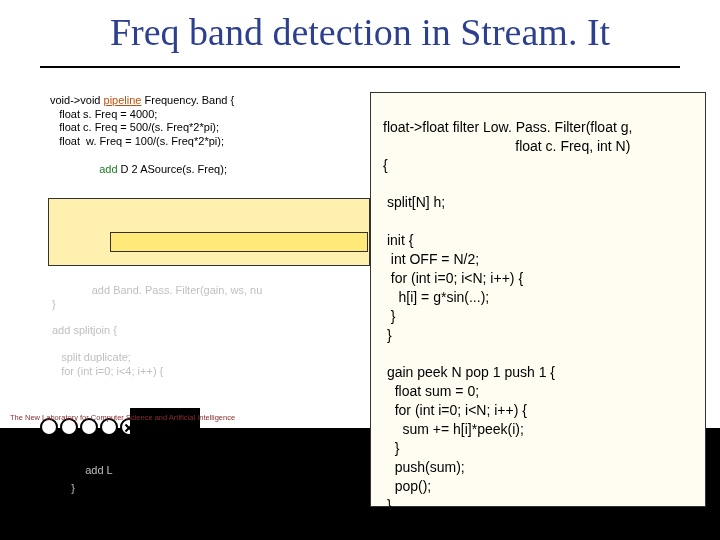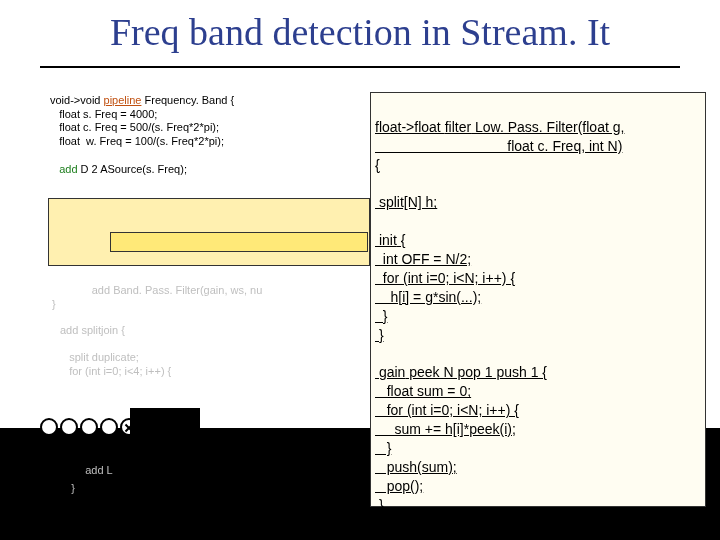--- a/index.html
+++ b/index.html
@@ -44,21 +44,21 @@
   }
   
   .block {
     position: absolute;
     font-family: "Comic Sans MS", "Comic Sans", cursive, Arial, sans-serif;
     font-size: 11px;
     line-height: 1.25;
     color: #000;
   }
   .block .kw-pipeline { color: #c05010; text-decoration: underline; }
-  .block .kw-add { color: #1d7e1d; }
+  .block .kw-add { color: #1d7e1d; margin-left: 40px; }
   .block .faded { color: #bfbfbf; }
   .highlight-box {
     position: absolute;
     background: #fff0b0;
     border: 1px solid #333;
     z-index: 0;
   }
   .codebox {
     position: absolute;
     z-index: 1;
@@ -112,24 +112,23 @@
     position: absolute;
     top: 92px;
     left: 370px;
     width: 336px;
     height: 415px;
     background: #fffdf2;
     border: 1px solid #333;
     font-family: "Comic Sans MS", "Comic Sans", cursive, Arial, sans-serif;
     font-size: 14px;
     line-height: 1.35;
-    padding: 6px 4px;
+    padding: 6px 12px;
     box-sizing: border-box;
     white-space: pre;
-    text-decoration: underline;
   }
 </style>
 </head>
 <body>
 
 <div class="slide">
 
   <div class="title">Freq band detection in Stream. It</div>
   <div class="title-rule"></div>
 
@@ -144,21 +143,21 @@
 
   <div class="highlight-box" style="top:198px; left:48px; width:320px; height:66px;"></div>
 
   <div class="highlight-box" style="top:232px; left:110px; width:256px; height:18px; background:#ffe978;"></div>
 
   <div class="block codebox" style="top:270px; left:52px; width:320px;">
 <span class="faded">             </span><span class="faded">add Band. Pass. Filter(gain, ws, nu</span>
 <span class="faded">}</span>
   </div>
 
-  <div class="block codebox" style="top:310px; left:52px; width:300px;margin-left:8px;">
+  <div class="block codebox" style="top:310px; left:52px; width:300px;">
 <span class="faded">add splitjoin {</span>
 
 <span class="faded">   split duplicate;</span>
 <span class="faded">   for (int i=0; i&lt;4; i++) {</span>
   </div>
   <div class="block codebox" style="top:450px; left:76px;">
 <span class="faded">   add L</span>
   </div>
   <div class="block codebox" style="top:468px; left:62px;">
 <span class="faded">   }</span>
@@ -194,14 +193,15 @@
    float sum = 0;
    for (int i=0; i&lt;N; i++) {
      sum += h[i]*peek(i);
    }
    push(sum);
    pop();
  }</span>
 <span>}</span>
   </div>
 
+  <div class="footer">The New Laboratory for Computer Science and Artificial Intelligence</div>
 
 </div>
 
 </body></html>

